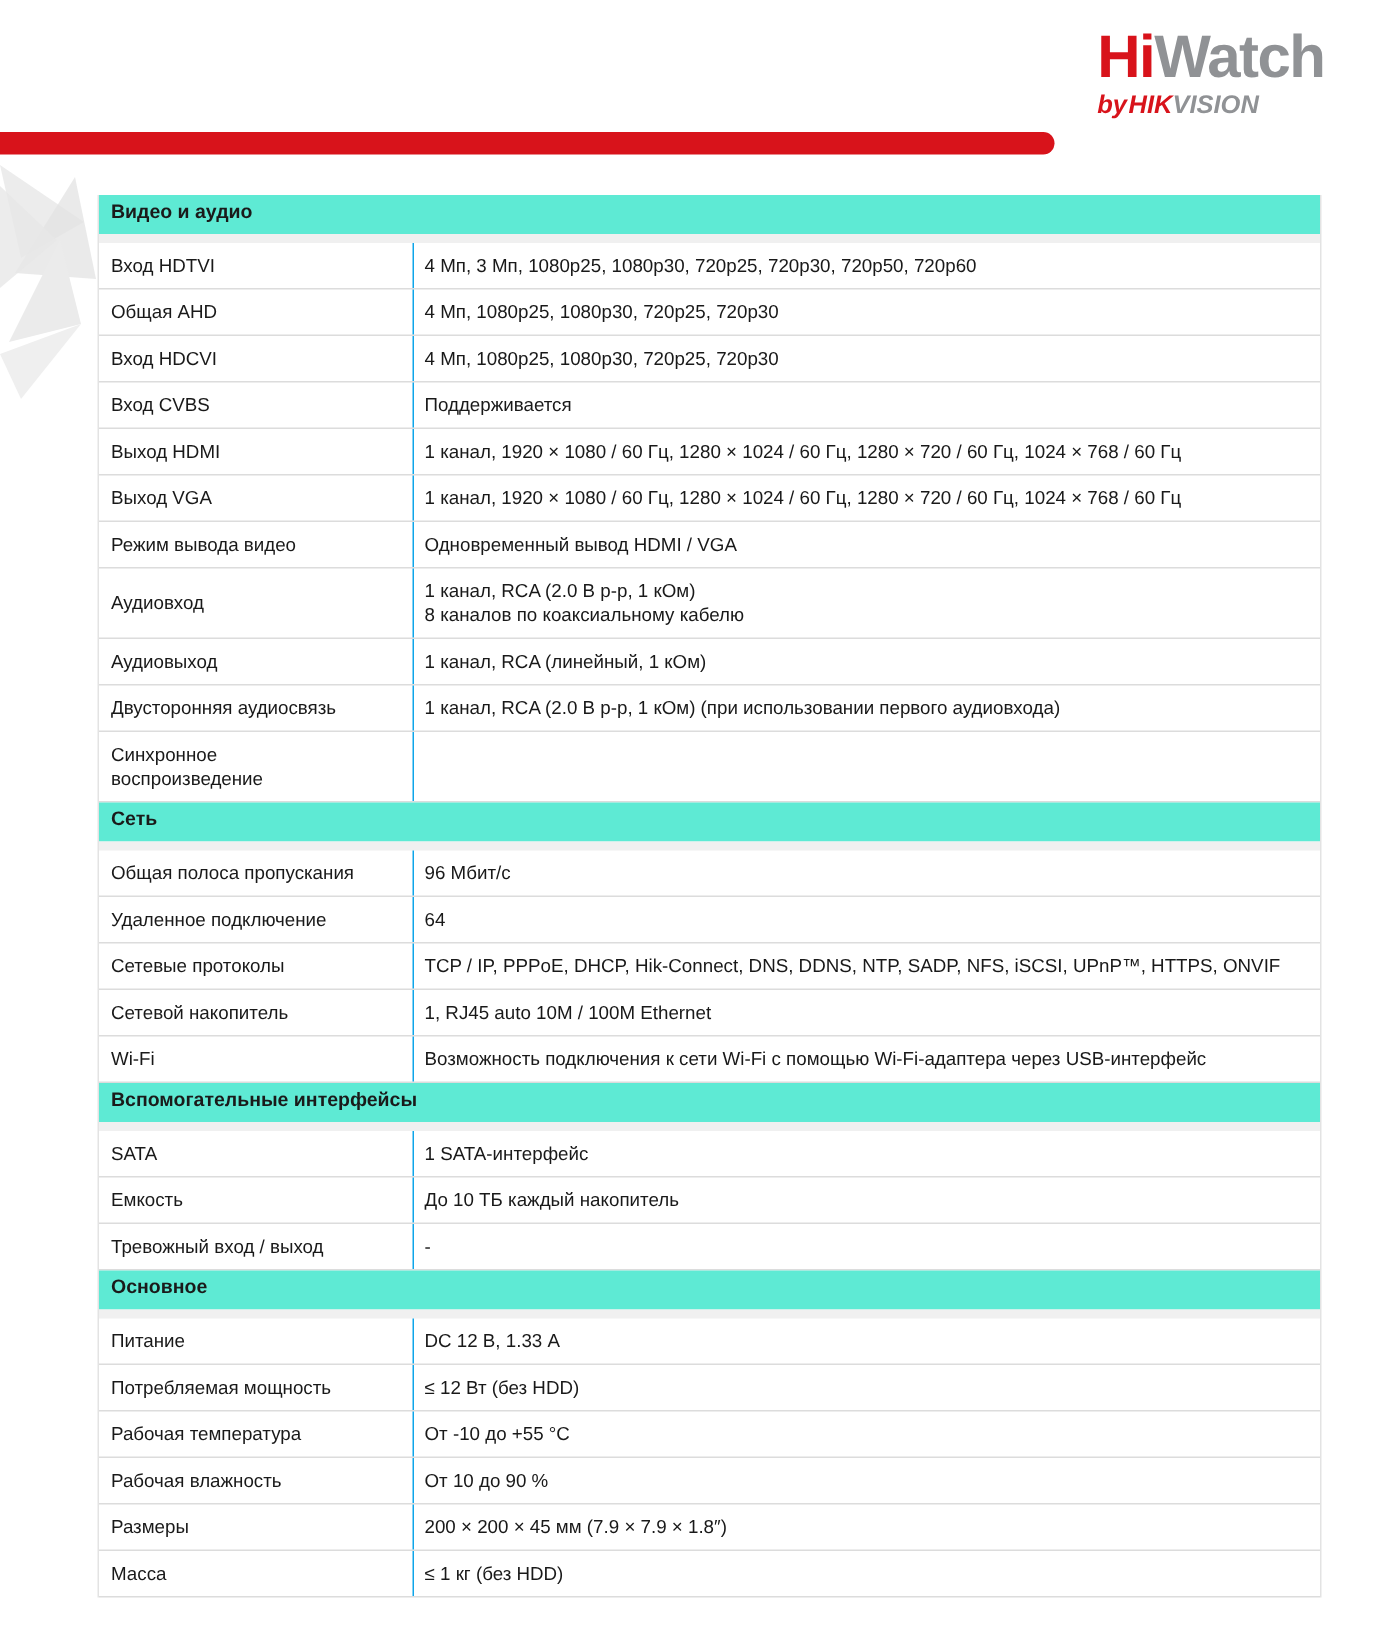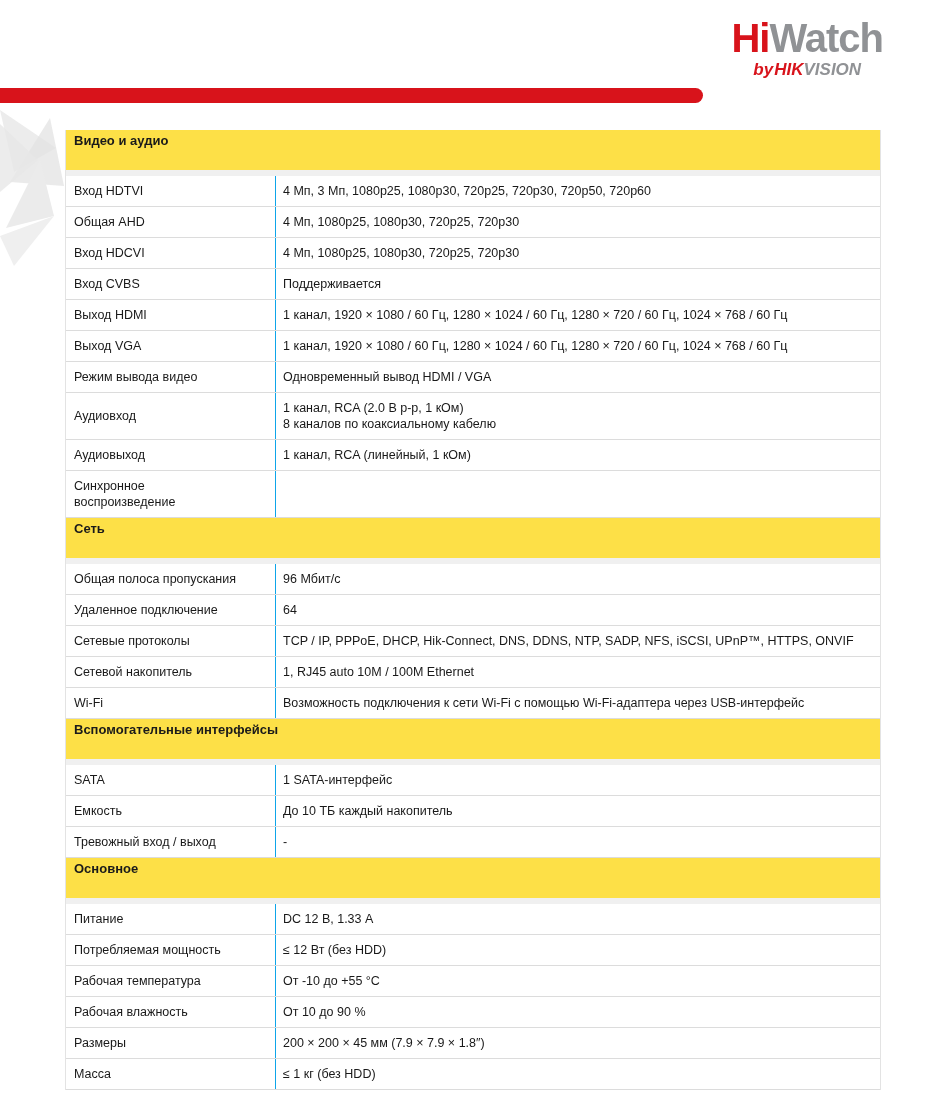--- a/index.html
+++ b/index.html
@@ -1,41 +1,41 @@
 <!DOCTYPE html>
 <html lang="ru"><head>
 <meta charset="utf-8">
 <style>
   html,body{margin:0;padding:0;background:#ffffff;}
   .page{
     position:relative;width:927px;height:1100px;background:#ffffff;overflow:hidden;
     font-family:"Liberation Sans",sans-serif;color:#191919;
   }
   
-  .logo{position:absolute;top:18px;right:44px;text-align:center;line-height:1;}
+  .logo{position:absolute;top:18px;right:44px;text-align:left;line-height:1;}
   .logo-main{font-size:40px;font-weight:bold;letter-spacing:-1px;line-height:40px;}
   .logo-hi{color:#d8131b;}
   .logo-watch{color:#909295;}
   .logo-sub{font-size:17px;font-weight:bold;font-style:italic;margin-top:3px;letter-spacing:0;}
   .logo-by{color:#d8131b;margin-right:1px;}
   .logo-hik{color:#d8131b;}
   .logo-vision{color:#909295;}
   .ribbon{
     position:absolute;top:88px;left:0;width:703px;height:15px;
     background:#d8131b;border-radius:0 8px 8px 0;
   }
   .watermark{position:absolute;top:108px;left:0;}
   
   .spec-table{
     position:absolute;top:130px;left:65px;width:816px;
     border-left:1px solid #e3e3e3;border-right:1px solid #e3e3e3;
     box-sizing:border-box;
   }
   .section-header{
-    background:#fde047;height:40px;line-height:22px;
+    background:#5eead4;height:26px;line-height:22px;
     padding-left:8px;font-size:13px;font-weight:bold;color:#1a1a1a;
   }
   .section-strip{background:#f0f0f0;height:6px;}
   .spec-row{display:flex;border-bottom:1px solid #dcdcdc;}
   .spec-label{
     width:210px;box-sizing:border-box;flex:0 0 210px;
     padding:7px 8px 7px 8px;border-right:1px solid #0ea5e9;
     font-size:12.5px;line-height:16px;white-space:pre;
     display:flex;align-items:center;overflow:hidden;
   }
@@ -110,20 +110,24 @@
       <div class="spec-label">Аудиовход</div>
       <div class="spec-value">1 канал, RCA (2.0 В p-p, 1 кОм)
 8 каналов по коаксиальному кабелю</div>
     </div>
 
     <div class="spec-row">
       <div class="spec-label">Аудиовыход</div>
       <div class="spec-value">1 канал, RCA (линейный, 1 кОм)</div>
     </div>
 
+    <div class="spec-row">
+      <div class="spec-label">Двусторонняя аудиосвязь</div>
+      <div class="spec-value">1 канал, RCA (2.0 В p-p, 1 кОм) (при использовании первого аудиовхода)</div>
+    </div>
 
     <div class="spec-row">
       <div class="spec-label">Синхронное
 воспроизведение</div>
     </div>
 
     <div class="section-header">
       <span class="section-title">Сеть</span>
     </div>
     <div class="section-strip"></div>

